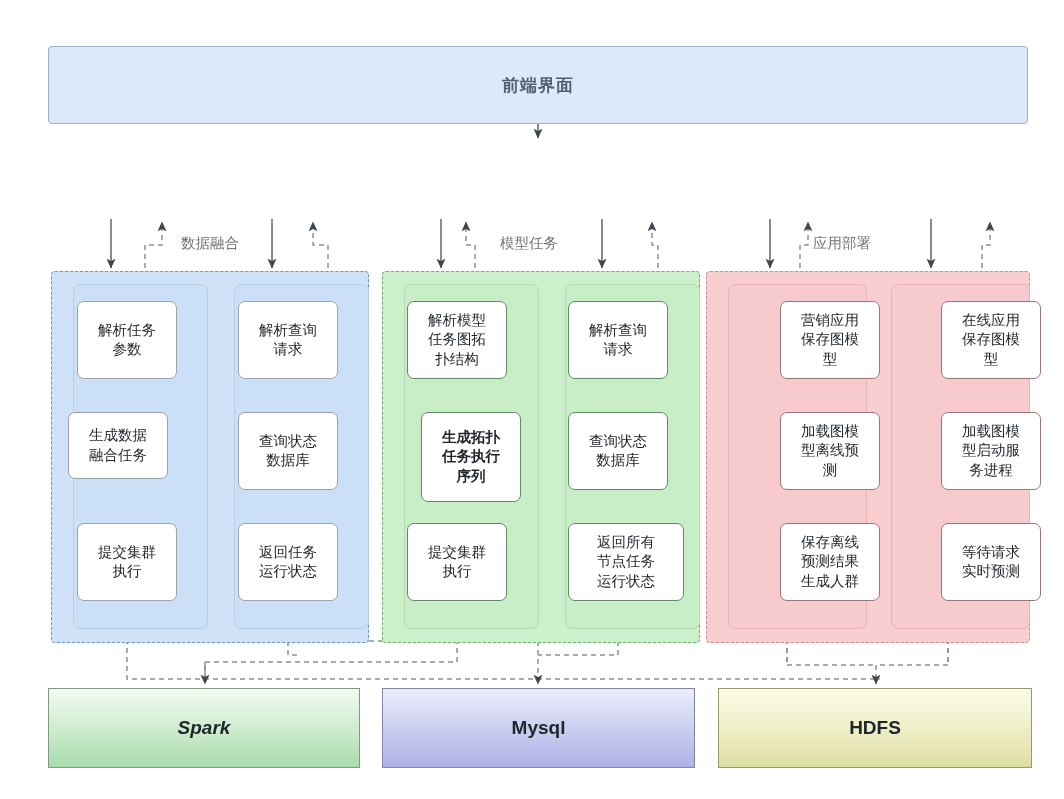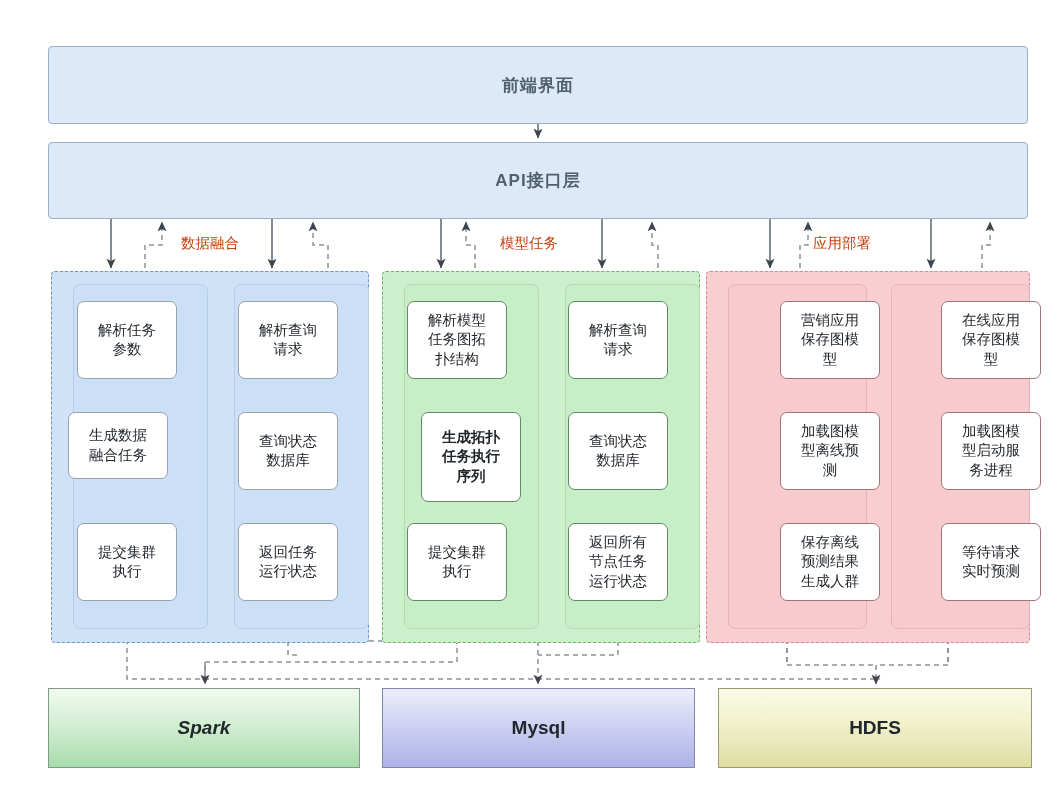--- a/index.html
+++ b/index.html
@@ -35,21 +35,21 @@
 
   
   .store{position:absolute;box-sizing:border-box;
     display:flex;align-items:center;justify-content:center;
     font-size:19px;font-weight:bold;color:#20282e;border-width:1.5px;border-style:solid;}
   .store.spark{background:linear-gradient(to bottom,#f2faf2 0%,#d6f0d6 40%,#a9dcac 100%);border-color:#7f9b82;font-style:italic;}
   .store.mysql{background:linear-gradient(to bottom,#eceefb 0%,#d2d5f2 40%,#adb2e8 100%);border-color:#8186a8;}
   .store.hdfs {background:linear-gradient(to bottom,#fbfbe8 0%,#f2f2cf 40%,#dedea2 100%);border-color:#9b9a6f;}
 
   
-  .flowlabel{position:absolute;font-size:14.5px;color:#c2410c;white-space:nowrap;}
+  .flowlabel{position:absolute;font-size:14.5px;color:#737373;white-space:nowrap;}
 
   
   #wires{position:absolute;left:0;top:0;width:1064px;height:799px;pointer-events:none;}
 </style>
 </head>
 <body>
 
 <div id="stage">
 
   <svg id="wires" viewBox="0 0 1064 799" xmlns="http://www.w3.org/2000/svg">
@@ -135,21 +135,20 @@
       <path d="M538,641 L538,684" marker-end="url(#arrowDash)"></path>
 
       <path d="M787,665 L876,665"></path>
       <path d="M948,665 L876,665"></path>
       <path d="M876,665 L876,684" marker-end="url(#arrowDash)"></path>
     </g>
   </svg>
 
   <div class="banner" style="left:48px;top:46px;width:980px;height:78px;">前端界面</div>
 
-  <div class="banner" style="left:48px;top:142px;width:980px;height:77px;">API接口层</div>
 
   <div class="flowlabel" style="left:181px;top:234px;">数据融合</div>
   <div class="flowlabel" style="left:500px;top:234px;">模型任务</div>
   <div class="flowlabel" style="left:813px;top:234px;">应用部署</div>
 
   <div class="group blue" style="left:51px;top:271px;width:318px;height:372px;">
     <div class="subcol blue" style="position:absolute;left:21px;top:12px;width:135px;height:345px;"></div>
     <div class="subcol blue" style="position:absolute;left:182px;top:12px;width:135px;height:345px;"></div>
   </div>
 
@@ -165,21 +164,21 @@
     <div class="subcol green" style="position:absolute;left:21px;top:12px;width:135px;height:345px;"></div>
     <div class="subcol green" style="position:absolute;left:182px;top:12px;width:135px;height:345px;"></div>
   </div>
 
   <div class="node g" style="left:407px;top:301px;width:100px;height:78px;text-align:center;">解析模型<br>任务图拓<br>扑结构</div>
   <div class="node g" style="left:421px;top:412px;width:100px;height:90px;font-weight:bold;">生成拓扑<br>任务执行<br>序列</div>
   <div class="node g" style="left:407px;top:523px;width:100px;height:78px;">提交集群<br>执行</div>
 
   <div class="node g" style="left:568px;top:301px;width:100px;height:78px;">解析查询<br>请求</div>
   <div class="node g" style="left:568px;top:412px;width:100px;height:78px;">查询状态<br>数据库</div>
-  <div class="node g" style="left:568px;top:523px;width:100px;height:78px;">返回所有<br>节点任务<br>运行状态</div>
+  <div class="node g" style="left:568px;top:523px;width:116px;height:78px;">返回所有<br>节点任务<br>运行状态</div>
 
   <div class="group pink" style="left:706px;top:271px;width:324px;height:372px;">
     <div class="subcol pink" style="position:absolute;left:21px;top:12px;width:139px;height:345px;"></div>
     <div class="subcol pink" style="position:absolute;left:184px;top:12px;width:139px;height:345px;"></div>
   </div>
 
   <div class="node p" style="left:737px;top:301px;width:100px;height:78px;">营销应用<br>保存图模<br>型</div>
   <div class="node p" style="left:737px;top:412px;width:100px;height:78px;">加载图模<br>型离线预<br>测</div>
   <div class="node p" style="left:737px;top:523px;width:100px;height:78px;">保存离线<br>预测结果<br>生成人群</div>
 

